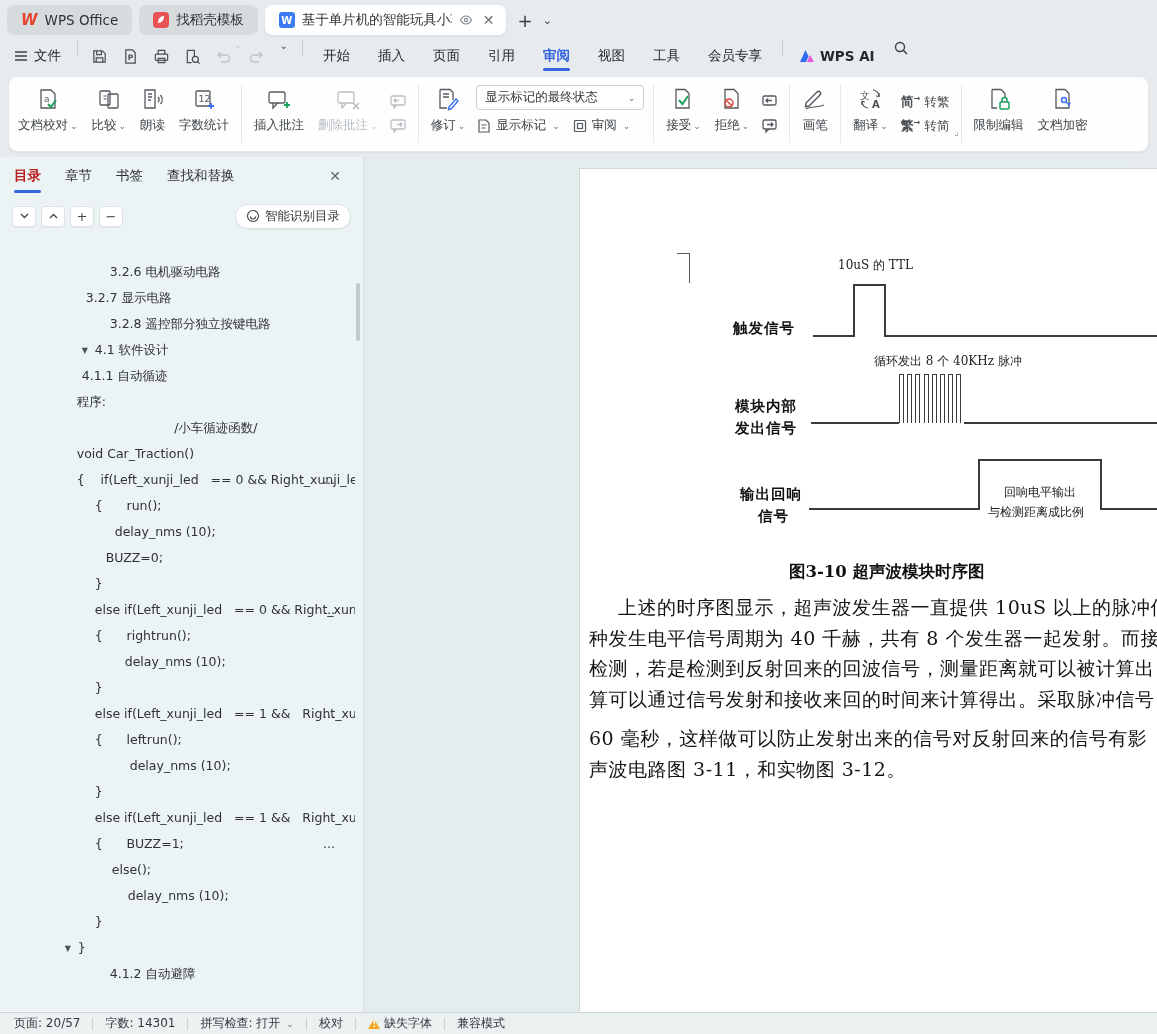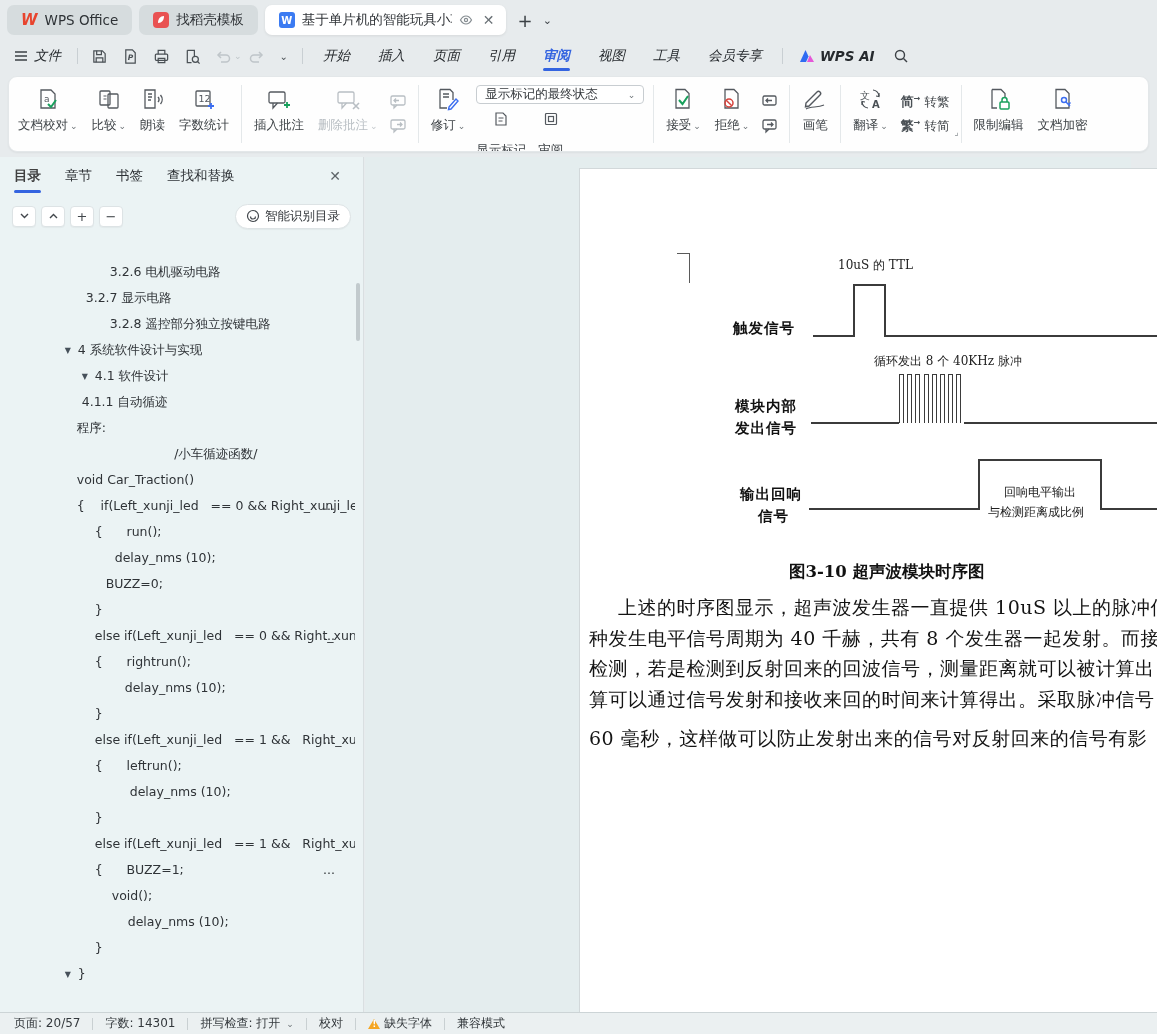--- a/index.html
+++ b/index.html
@@ -15,21 +15,21 @@
   .docer-ic { width:16px; height:16px; border-radius:4px; background:#e95252; position:relative; flex:0 0 auto; }
   .docer-ic svg { position:absolute; left:2px; top:2px; }
   .writer-ic { width:16px; height:16px; border-radius:3px; background:#3b7bf2; color:#fff; font-size:10px; font-weight:700; display:flex; align-items:center; justify-content:center; flex:0 0 auto; }
   .doc-title { max-width:150px; overflow:hidden; white-space:nowrap; }
   .tab-eye { color:#868d92; display:flex; }
   .tab-x { color:#6b7277; font-size:14px; padding:0 3px; }
   .tab-plus { margin-left:12px; font-size:18px; color:#3c4146; font-weight:400; }
   .tab-dd { margin-left:10px; font-size:11px; color:#3c4146; }
 
   
-  .menubar { position:absolute; left:0; top:40px; width:1157px; height:32px; display:flex; align-items:center; font-size:13.5px; color:#262a2e;font-style:italic; }
+  .menubar { position:absolute; left:0; top:40px; width:1157px; height:32px; display:flex; font-size:13.5px; color:#262a2e; }
   .mb-file { display:flex; align-items:center; gap:6px; padding:0 10px 0 14px; }
   .vbar { width:1px; height:16px; background:#c9cfd3; margin:0 6px; }
   .qicon { padding:0 7px; display:flex; align-items:center; color:#4a5055; }
   .qicon.disabled { color:#bfc5c9; }
   .tiny-dd { font-size:9px; color:#bfc5c9; margin-left:-4px; }
   .dark-dd { font-size:10px; color:#4a5055; padding:0 8px; }
   .menu-item { padding:0 14px; height:32px; line-height:30px; }
   .menu-item.active { color:#3464e0; font-weight:600; position:relative; }
   .menu-item.active::after { content:""; position:absolute; left:14px; right:14px; bottom:1px; height:3px; border-radius:2px; background:#3464e0; }
   .ai-wrap { display:flex; align-items:center; gap:5px; padding:0 10px; font-weight:600; }
@@ -42,31 +42,31 @@
   .big-btn .ic { height:30px; display:flex; align-items:center; justify-content:center; }
   .big-btn .lb { margin-top:3px; font-size:12.5px; color:#3d4246; white-space:nowrap; }
   .big-btn.disabled .lb { color:#b8bec3; }
   .dd { font-size:9px; color:#6c7277; margin-left:2px; }
   .disabled .dd { color:#c3c8cc; }
   .mini-col { display:flex; flex-direction:column; justify-content:center; gap:8px; padding:0 4px; }
   .mini-col .mi { display:flex; color:#b8bec3; }
   .rev-col { display:flex; flex-direction:column; padding:8px 4px 0 4px; gap:7px; }
   .rev-select { width:168px; height:25px; border:1px solid #c8cdd1; border-radius:4px; background:#fff; display:flex; align-items:center; padding:0 8px; font-size:12.5px; color:#33373b; justify-content:space-between; }
   .rev-row { display:flex; align-items:center; gap:12px; }
-  .small-btn { display:flex; align-items:center; gap:15px; font-size:12.5px; color:#3d4246;flex-direction:column; }
+  .small-btn { display:flex; align-items:center; gap:4px; font-size:12.5px; color:#3d4246; }
   .zh-col { display:flex; flex-direction:column; justify-content:center; gap:6px; padding:0 6px; }
   .zh-row { display:flex; align-items:center; gap:4px; font-size:12.5px; color:#3d4246; }
   .zh-ic { font-size:13px; font-weight:600; color:#4a5055; }
   .zh-ic sup { font-size:8px; }
   .corner-arrow { position:absolute; right:3px; bottom:6px; font-size:9px; color:#8a9094; }
 
   
   .sidebar { position:absolute; left:0; top:157px; width:364px; height:855px; background:#ebf3f4; border-right:1px solid #d9dfe1; overflow:hidden; }
   .sb-tabs { display:flex; align-items:center; height:38px; padding-left:14px; gap:24px; font-size:13.5px; color:#2e3236; }
-  .sb-tab.active { color:#404040; font-weight:600; position:relative; }
+  .sb-tab.active { color:#b91c1c; font-weight:600; position:relative; }
   .sb-tab.active::after { content:""; position:absolute; left:0; right:0; bottom:-8px; height:3px; border-radius:2px; background:#3464e0; }
   .sb-close { margin-left:auto; margin-right:20px; color:#5d6468; font-size:14px; }
   .sb-tools { display:flex; align-items:center; height:42px; padding:0 12px; gap:5px; }
   .sq-btn { width:24px; height:21px; background:#fff; border:1px solid #dde3e5; border-radius:4px; display:flex; align-items:center; justify-content:center; font-size:10px; color:#42474c; box-shadow:0 1px 1px rgba(0,0,0,.04); }
   .smart-btn { margin-left:auto; height:25px; background:#fff; border:1px solid #dde3e5; border-radius:13px; display:flex; align-items:center; gap:5px; padding:0 10px; font-size:12.5px; color:#33373b; box-shadow:0 1px 1px rgba(0,0,0,.04); }
   .toc { position:absolute; left:0; top:96px; right:8px; bottom:0; overflow:hidden; }
   .toc-row { height:26px; line-height:26px; position:relative; white-space:pre; font-size:12.5px; color:#2f3337; }
   .tri { display:inline-block; width:13px; font-size:8px; color:#46505a; vertical-align:1px; }
   .trail { position:absolute; right:20px; top:0; color:#2f3337; }
   .sb-scroll { position:absolute; right:3px; top:126px; width:4px; height:58px; border-radius:2px; background:#c2cacd; }
@@ -491,24 +491,20 @@
         <div class="toc-row" style="padding-left: 46px;">
           <span class="toc-text">3.2.7 显示电路</span>
           
         </div>
 
         <div class="toc-row" style="padding-left: 70px;">
           <span class="toc-text">3.2.8 遥控部分独立按键电路</span>
           
         </div>
 
-        <div class="toc-row" style="padding-left: 25px;">
-          <span class="tri">▼</span><span class="toc-text">4 系统软件设计与实现</span>
-          
-        </div>
 
         <div class="toc-row" style="padding-left: 42px;">
           <span class="tri">▼</span><span class="toc-text">4.1 软件设计</span>
           
         </div>
 
         <div class="toc-row" style="padding-left: 42px;">
           <span class="toc-text">4.1.1 自动循迹</span>
           
         </div>
@@ -597,39 +593,43 @@
           <span class="toc-text">else if(Left_xunji_led   == 1 &amp;&amp;   Right_xunji_le...</span>
           
         </div>
 
         <div class="toc-row" style="padding-left: 55px;">
           <span class="toc-text">{      BUZZ=1;</span>
           
         </div>
 
         <div class="toc-row" style="padding-left: 72px;">
-          <span class="toc-text">void();</span>
+          <span class="toc-text">else();</span>
           <span class="trail">...</span>
         </div>
 
         <div class="toc-row" style="padding-left: 88px;">
           <span class="toc-text">delay_nms (10);</span>
           
         </div>
 
         <div class="toc-row" style="padding-left: 55px;">
           <span class="toc-text">}</span>
           
         </div>
 
         <div class="toc-row" style="padding-left: 25px;">
           <span class="tri">▼</span><span class="toc-text">}</span>
           
         </div>
 
+        <div class="toc-row" style="padding-left: 70px;">
+          <span class="toc-text">4.1.2 自动避障</span>
+          
+        </div>
       </div>
     <div class="sb-scroll"></div>
   </div>
 
   <div class="docarea">
     <div class="page">
 
       <div class="mark-h" style="left:97px; top:84px; width:12px;"></div>
       <div class="mark-v" style="left:109px; top:84px; height:30px;"></div>
 
@@ -677,20 +677,21 @@
           <div class="pline" style="padding-left: 29px;">上述的时序图显示，超声波发生器一直提供 10uS 以上的脉冲信</div>
 
           <div class="pline" style="padding-left: 0px;">种发生电平信号周期为 40 千赫，共有 8 个发生器一起发射。而接</div>
 
           <div class="pline" style="padding-left: 0px;">检测，若是检测到反射回来的回波信号，测量距离就可以被计算出</div>
 
           <div class="pline" style="padding-left: 0px;">算可以通过信号发射和接收来回的时间来计算得出。采取脉冲信号</div>
 
           <div class="pline" style="padding-left: 0px; margin-top: 9px;">60 毫秒，这样做可以防止发射出来的信号对反射回来的信号有影</div>
 
+          <div class="pline" style="padding-left: 0px;">声波电路图 3-11，和实物图 3-12。</div>
         </div>
 
     </div>
   </div>
 
   <div class="statusbar">
     <span class="st-item">页面: 20/57</span>
     <span class="st-div"></span>
     <span class="st-item">字数: 14301</span>
     <span class="st-div"></span>

